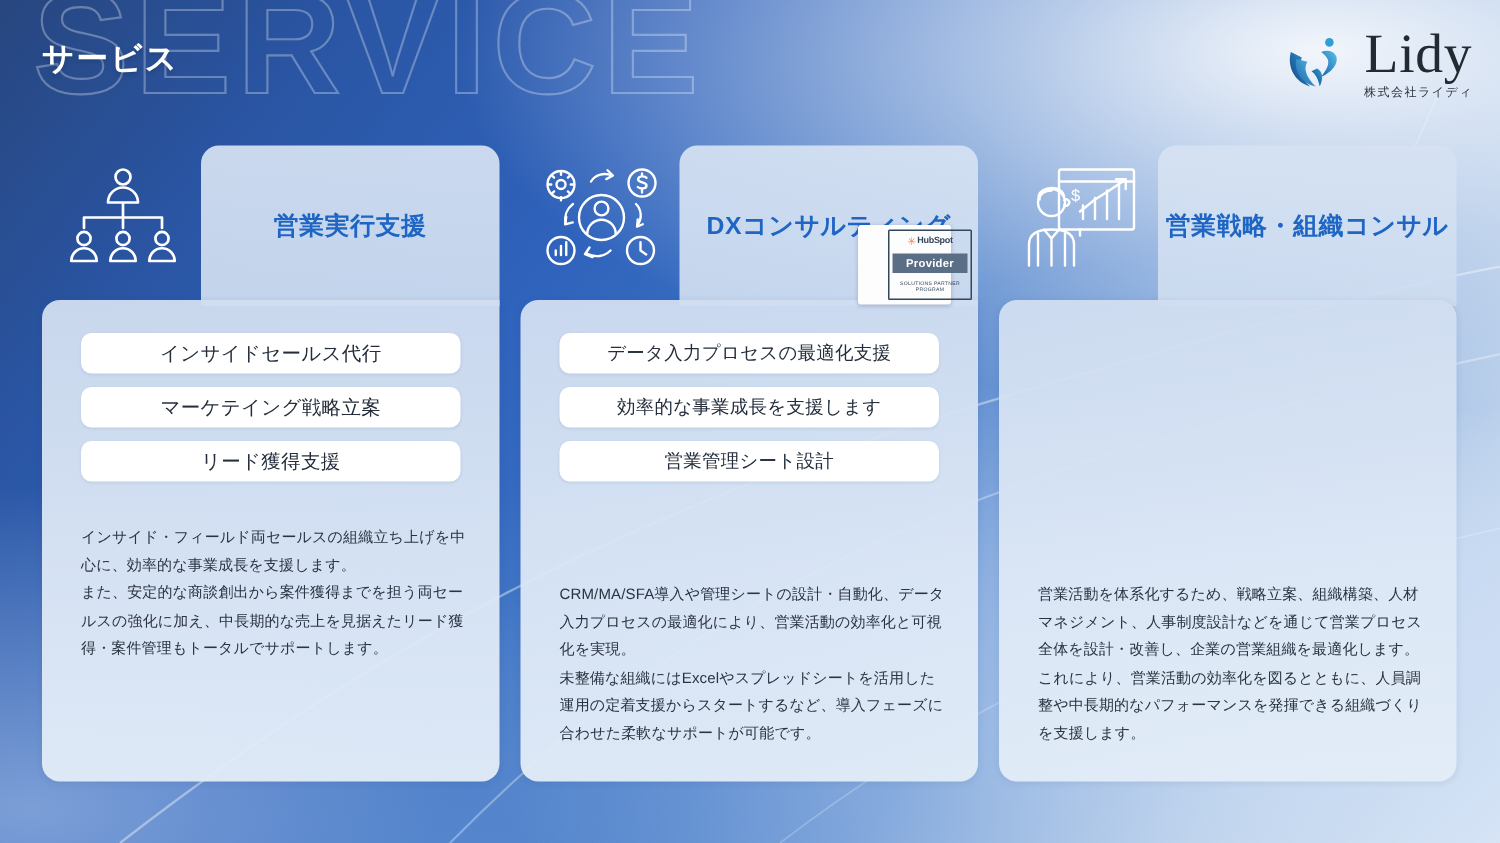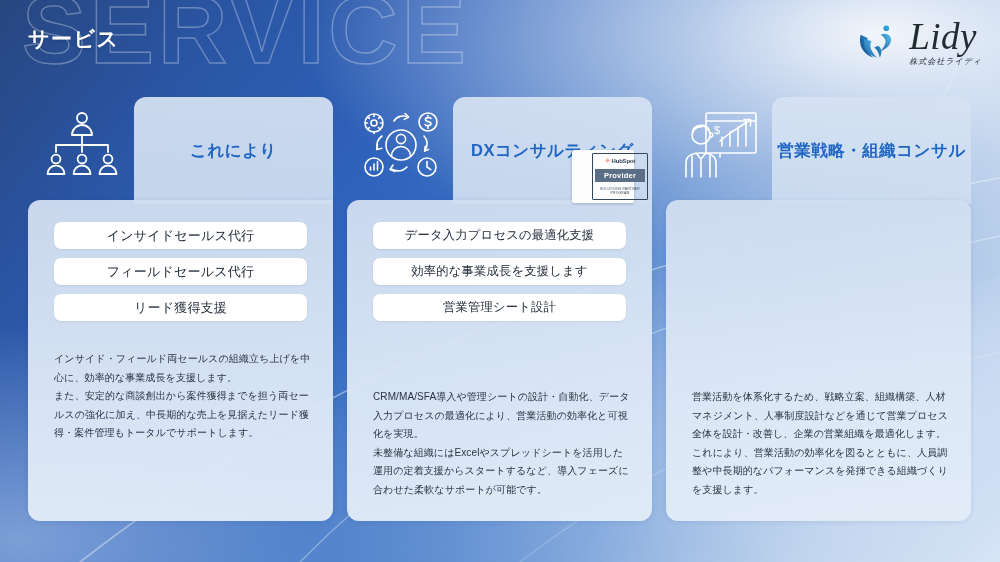--- a/index.html
+++ b/index.html
@@ -27,21 +27,21 @@
     white-space:nowrap;line-height:1;
   }
   .page-title{
     position:absolute;left:28px;top:25px;
     font-size:21px;font-weight:700;color:#ffffff;letter-spacing:1.5px;
     text-shadow:0 1px 3px rgba(20,45,90,.35);
   }
   
   .logo{position:absolute;right:18px;top:18px;display:flex;align-items:center;gap:9px;}
   .logo-mark{width:44px;height:44px;flex:0 0 auto;}
-  .logo-text{display:flex;flex-direction:column;line-height:1;font-style:italic;}
+  .logo-text{display:flex;flex-direction:column;align-items:center;line-height:1;}
   .logo-word{
     font-family:"Liberation Serif","DejaVu Serif",serif;
     font-size:37px;font-weight:400;color:#222a33;letter-spacing:.5px;
   }
   .logo-sub{font-size:8px;color:#2b3440;letter-spacing:1px;margin-top:3px;font-family:"DejaVu Sans",sans-serif;}
 
   
   .cards{position:absolute;left:28px;top:97px;width:944px;display:flex;gap:14px;}
   .card{position:relative;width:305px;height:424px;}
   .card-head{
@@ -140,39 +140,39 @@
     <div class="logo-text">
       <div class="logo-word">Lidy</div>
       <div class="logo-sub">株式会社ライディ</div>
     </div>
   </div>
 
   <div class="cards">
 
     <div class="card c1">
       <div class="card-head">
-        <div class="title">これにより</div>
+        <div class="title">営業実行支援</div>
       </div>
       <div class="icon-slot">
         <svg width="78" height="70" viewBox="0 0 78 70" fill="none" stroke="#ffffff" stroke-width="1.8" stroke-linecap="round" stroke-linejoin="round">
           <circle cx="39" cy="8" r="5"></circle>
           <path d="M29 25 a10 10 0 0 1 20 0 z"></path>
           <path d="M39 26 v9 M13 42 v-7 h52 v7 M39 35 v7"></path>
           <circle cx="13" cy="49" r="4.4"></circle>
           <path d="M4.5 64 a8.5 8.5 0 0 1 17 0 z"></path>
           <circle cx="39" cy="49" r="4.4"></circle>
           <path d="M30.5 64 a8.5 8.5 0 0 1 17 0 z"></path>
           <circle cx="65" cy="49" r="4.4"></circle>
           <path d="M56.5 64 a8.5 8.5 0 0 1 17 0 z"></path>
         </svg>
       </div>
       <div class="card-body">
         <div class="pills">
           <div class="pill">インサイドセールス代行</div>
-          <div class="pill">フィールドセールス代行</div>
+          <div class="pill">マーケテイング戦略立案</div>
           <div class="pill">リード獲得支援</div>
         </div>
         <div class="desc">インサイド・フィールド両セールスの組織立ち上げを中心に、効率的な事業成長を支援します。
 また、安定的な商談創出から案件獲得までを担う両セールスの強化に加え、中長期的な売上を見据えたリード獲得・案件管理もトータルでサポートします。</div>
       </div>
     </div>
 
     <div class="card c2">
       <div class="card-head">
         <div class="title">DXコンサルティング</div>

